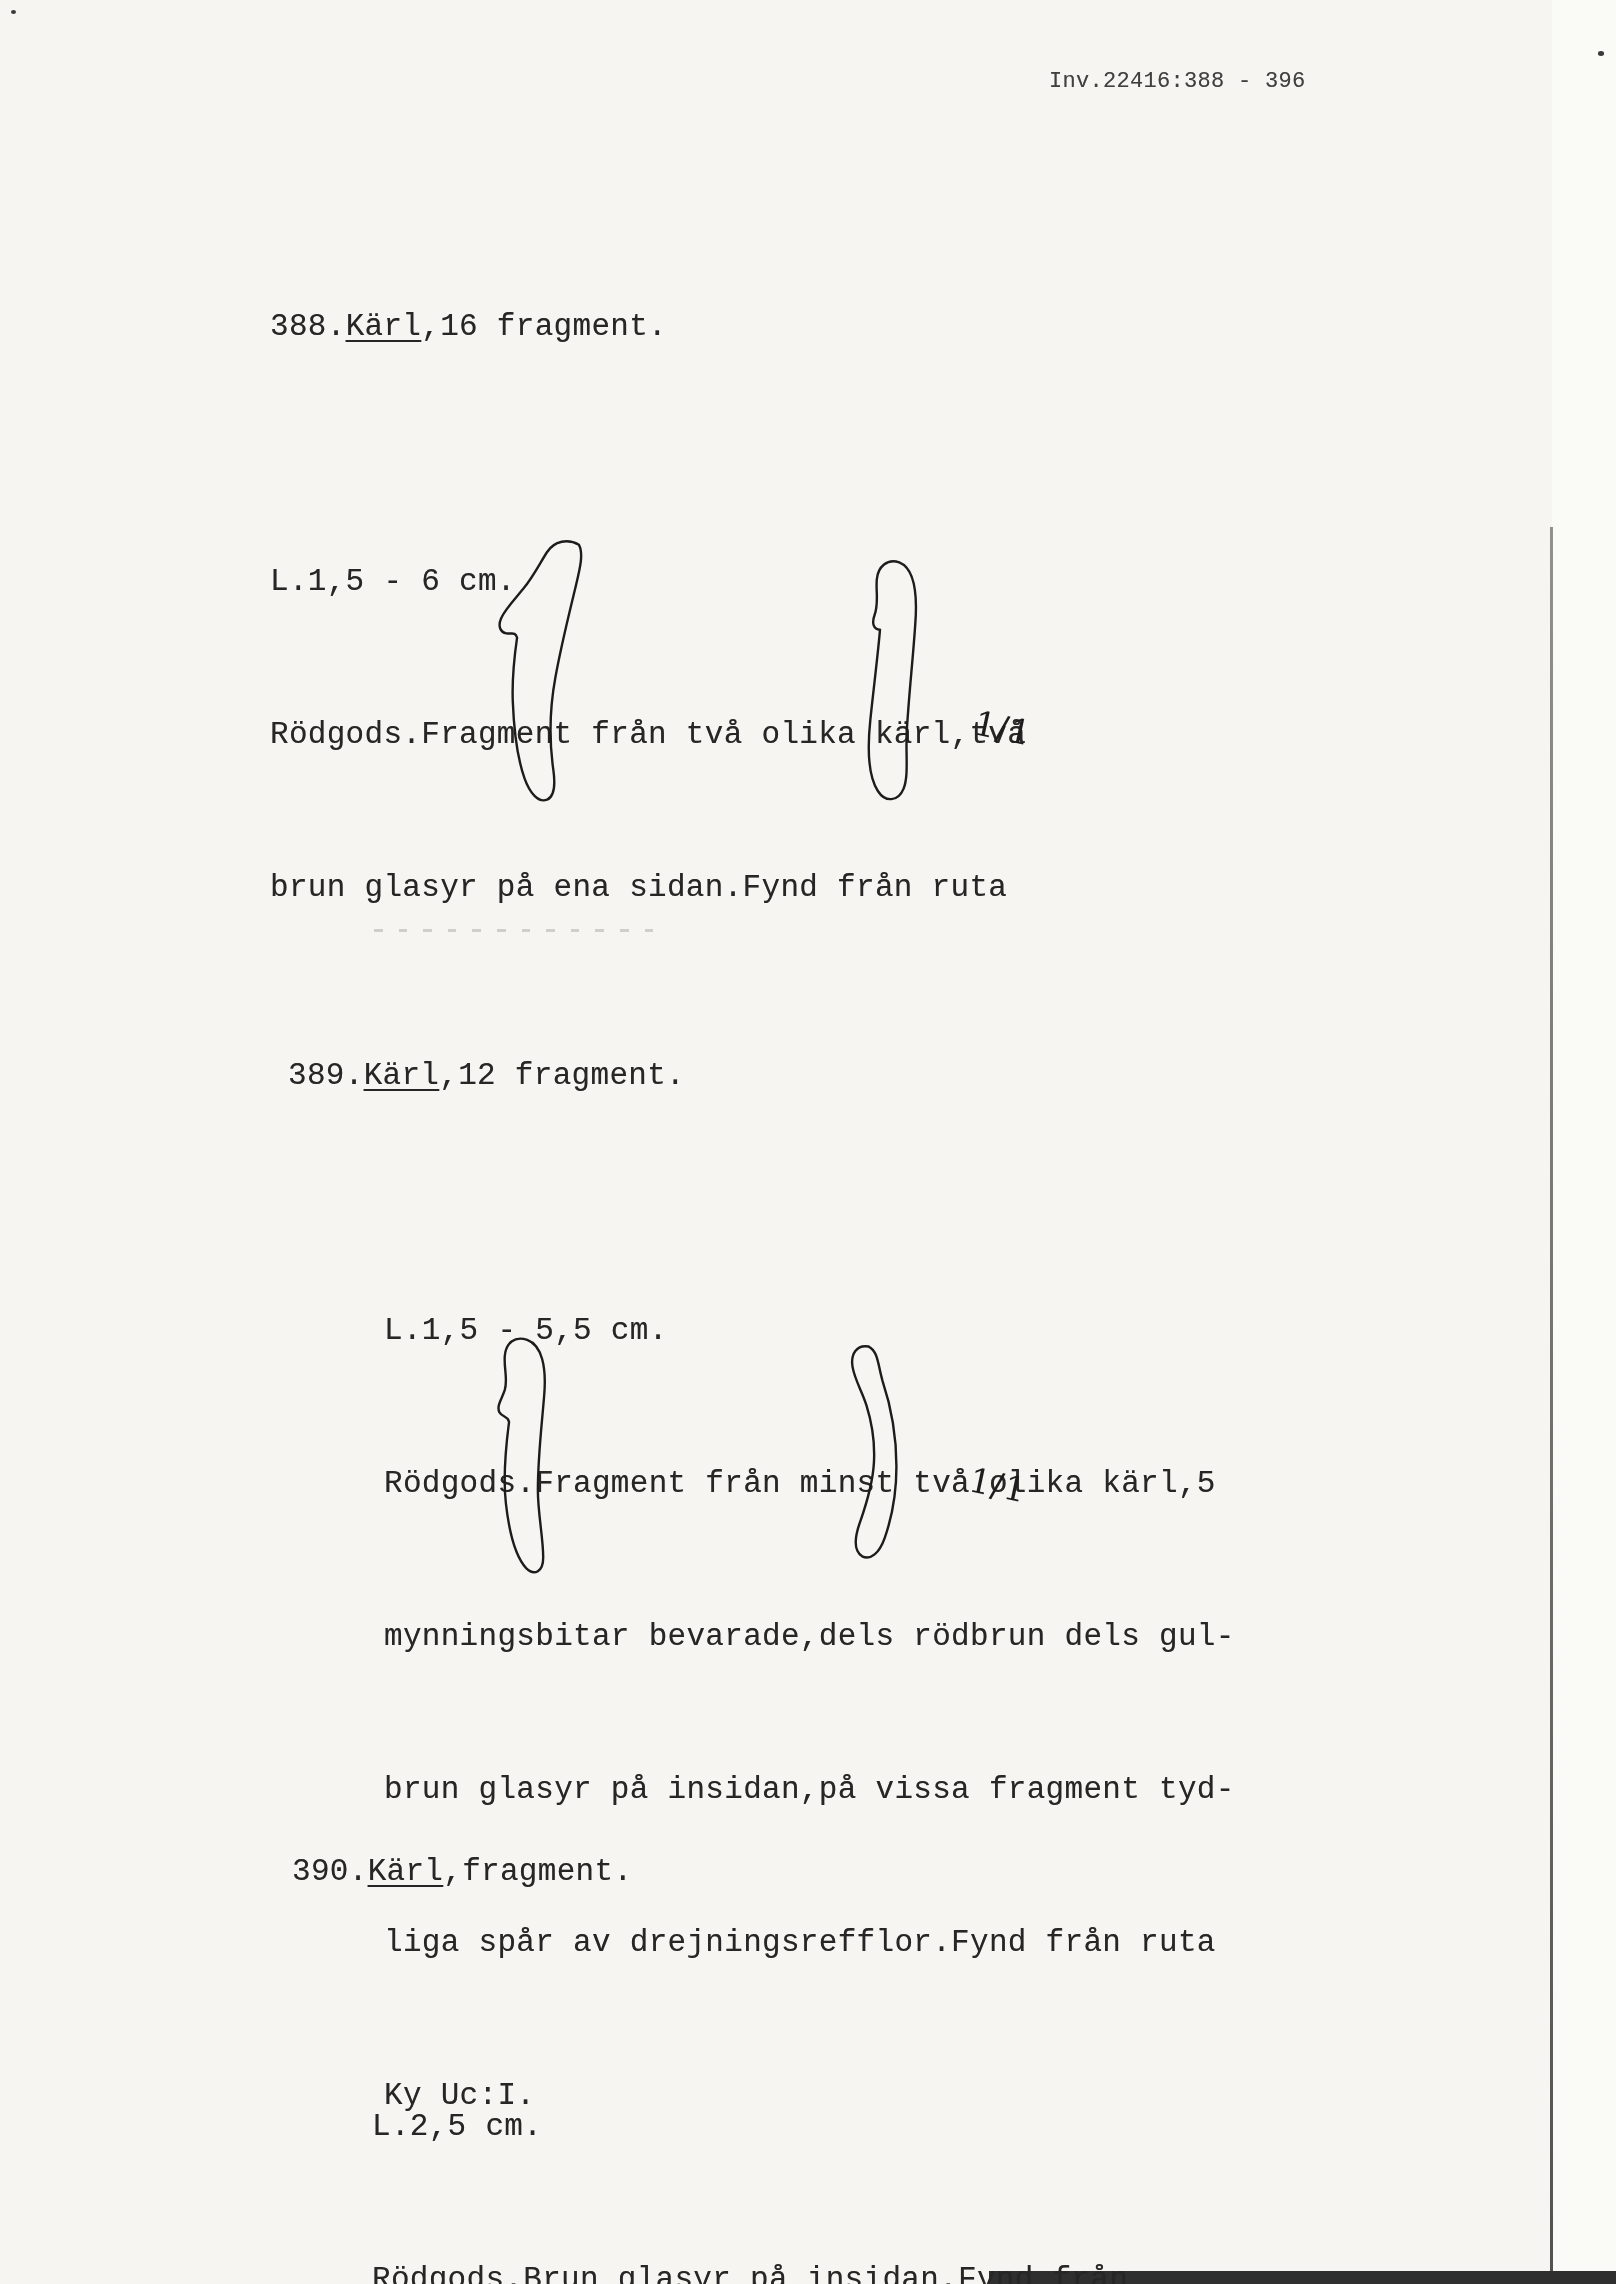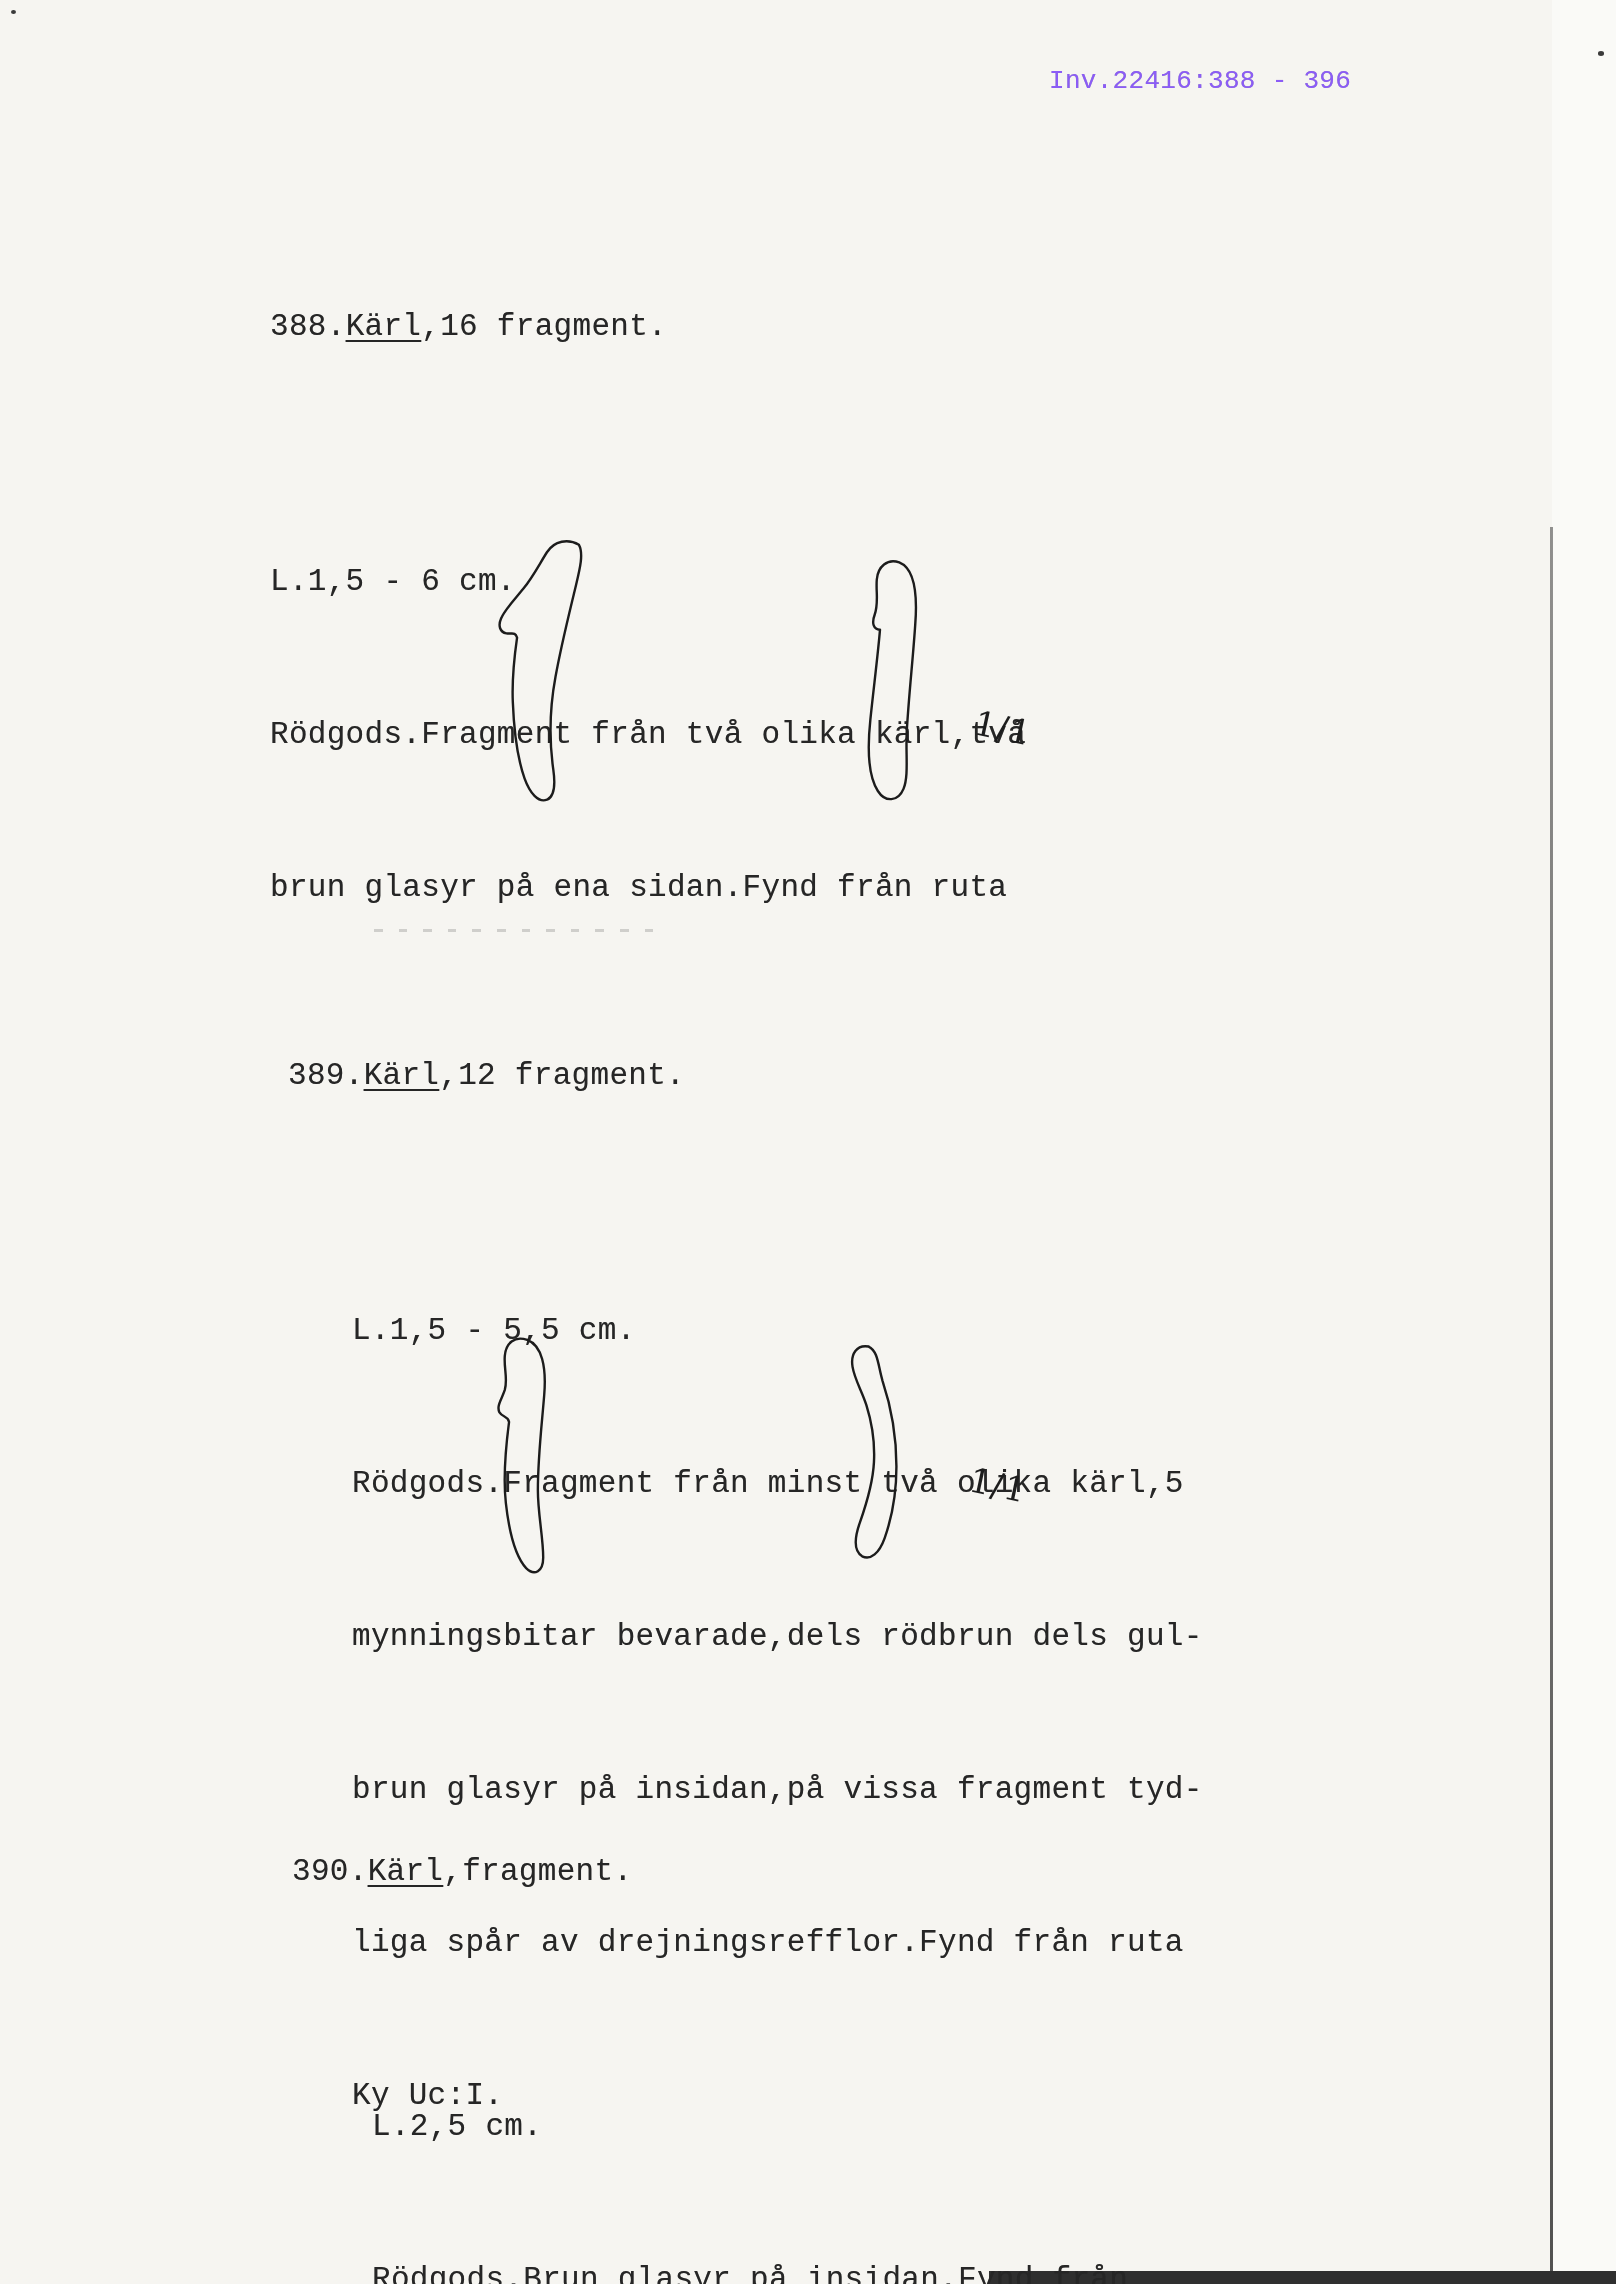--- a/index.html
+++ b/index.html
@@ -15,23 +15,23 @@
   .typed {
     font-size:31px;
     line-height:51px;
     letter-spacing:0.3px;
     white-space:pre;
     text-shadow:0 0 0.5px rgba(40,40,40,0.35);
   }
   .header-ref {
     position:absolute;
     left:1049px; top:63px;
-    font-size:26px;
+    font-size:22px;
     line-height:37px;
-    color:#8b5cf6;
+    color:#404040;
   }
   .entry { position:absolute; }
   .entry-heading { display:flex; }
   .u {
     text-decoration:underline;
     text-decoration-thickness:1.6px;
     text-underline-offset:4.8px;
   }
   .body-lines { }
   .sketch { position:absolute; }
@@ -117,21 +117,21 @@
     <svg width="107" height="251" viewBox="0 0 200 470">
       <path d="M92,12 C70,4 52,20 50,44 C48,66 54,88 46,110 C40,126 44,138 56,138
                C52,186 44,248 38,306 C32,362 34,412 52,440 C66,462 90,460 100,436
                C110,412 104,372 106,330 C110,260 118,190 122,128 C126,76 122,24 92,12"></path>
     </svg>
   </div>
   <div class="scale-mark" style="left:974px; top:711px;">1/1</div>
 
   <div class="entry typed" style="left:288px; top:948px;">
     <div class="entry-heading"><span>389.</span><span class="u">Kärl</span><span>,12 fragment.</span></div>
-    <div class="body-lines" style="margin-left:64px;">
+    <div class="body-lines" style="margin-left:96px;">
       <div>L.1,5 - 5,5 cm.</div>
       <div>Rödgods.Fragment från minst två olika kärl,5</div>
       <div>mynningsbitar bevarade,dels rödbrun dels gul-</div>
       <div>brun glasyr på insidan,på vissa fragment tyd-</div>
       <div>liga spår av drejningsrefflor.Fynd från ruta</div>
       <div>Ky Uc:I.</div>
     </div>
   </div>
 
   <div class="sketch" style="left:476px; top:1334px;">

